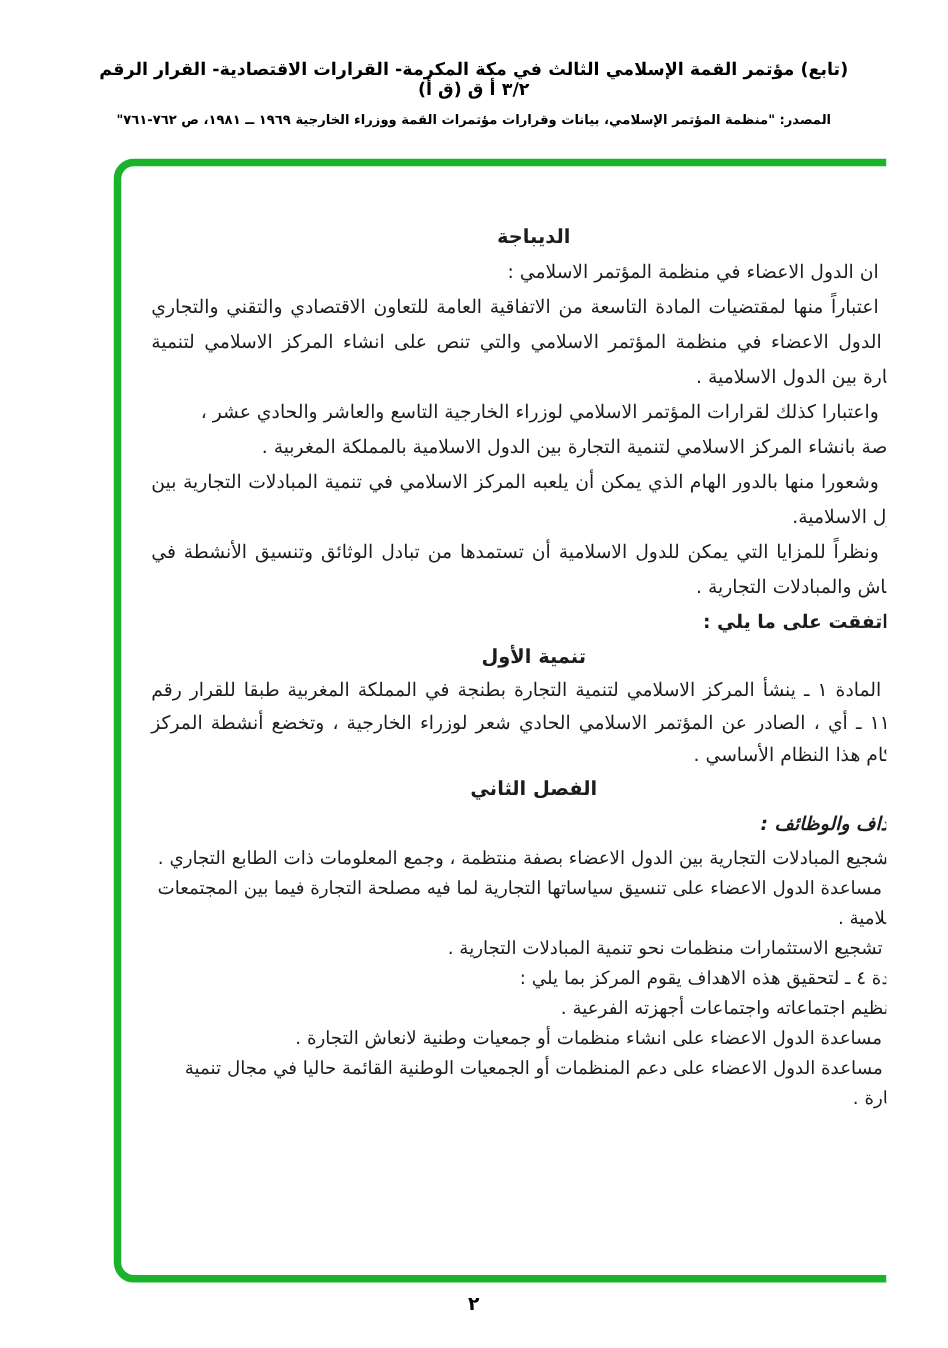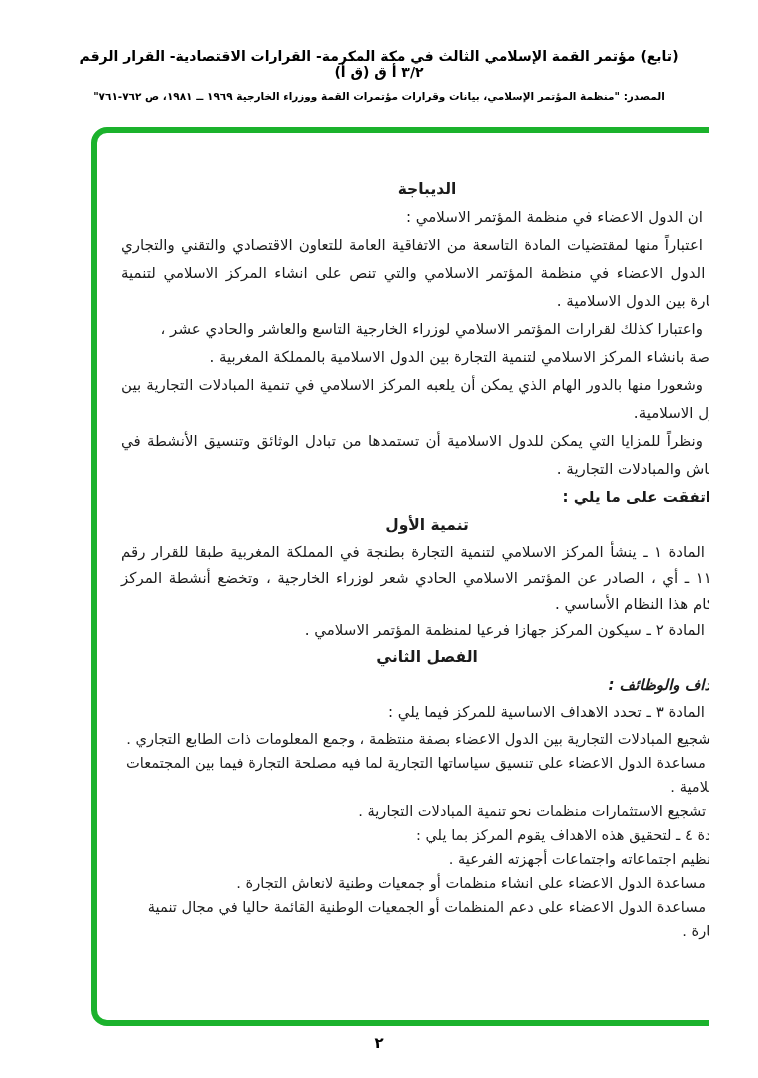--- a/index.html
+++ b/index.html
@@ -71,27 +71,25 @@
 
       <p class="indent just">ونظراً للمزايا التي يمكن للدول الاسلامية أن تستمدها من تبادل الوثائق وتنسيق الأنشطة في الانعاش والمبادلات التجارية .</p>
 
       <p class="agreed">اتفقت على ما يلي :</p>
 
       <p class="h-center ch1">تنمية الأول</p>
 
 
       <p class="article just g4">المادة ١ ـ ينشأ المركز الاسلامي لتنمية التجارة بطنجة في المملكة المغربية طبقا للقرار رقم ١١/١٢ ـ أي ، الصادر عن المؤتمر الاسلامي الحادي شعر لوزراء الخارجية ، وتخضع أنشطة المركز لأحكام هذا النظام الأساسي .</p>
 
-      <p class="article">المادة ٢ ـ سيكون المركز جهازا فرعيا لمنظمة المؤتمر الاسلامي .</p>
 
       <p class="h-center ch2">الفصل الثاني</p>
 
       <p class="sub g16">الأهداف والوظائف :</p>
 
-      <p class="article g14">المادة ٣ ـ تحدد الاهداف الاساسية للمركز فيما يلي :</p>
 
       <div class="items">
         <p>أ ـ تشجيع المبادلات التجارية بين الدول الاعضاء بصفة منتظمة ، وجمع المعلومات ذات الطابع التجاري .</p>
         <p>ب ـ مساعدة الدول الاعضاء على تنسيق سياساتها التجارية لما فيه مصلحة التجارة فيما بين المجتمعات الاسلامية .</p>
         <p>جـ ـ تشجيع الاستثمارات منظمات نحو تنمية المبادلات التجارية .</p>
         <p>المادة ٤ ـ لتحقيق هذه الاهداف يقوم المركز بما يلي :</p>
         <p>أ ـ تنظيم اجتماعاته واجتماعات أجهزته الفرعية .</p>
         <p>ب ـ مساعدة الدول الاعضاء على انشاء منظمات أو جمعيات وطنية لانعاش التجارة .</p>
         <p>جـ ـ مساعدة الدول الاعضاء على دعم المنظمات أو الجمعيات الوطنية القائمة حاليا في مجال تنمية التجارة .</p>
       </div>

